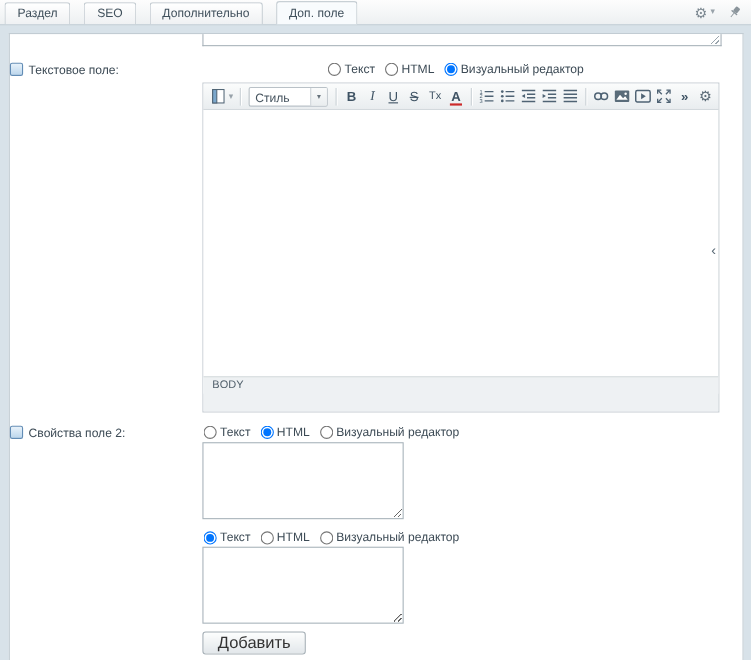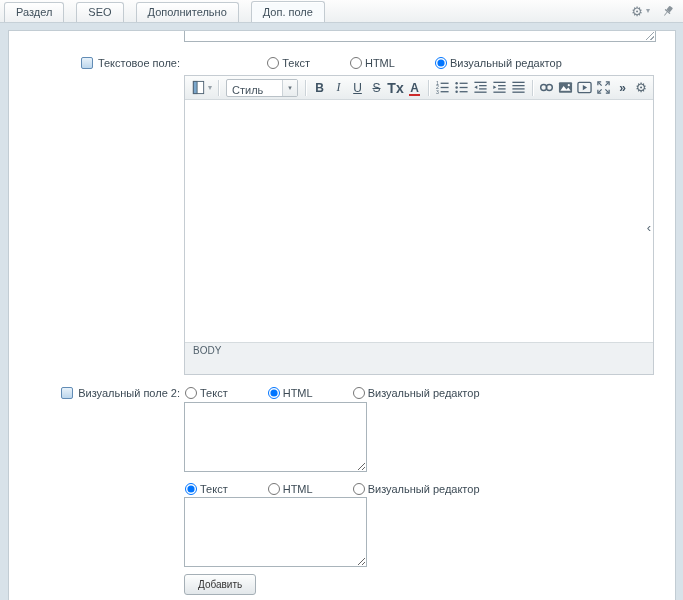--- a/index.html
+++ b/index.html
@@ -24,41 +24,41 @@
   
   .panel { position:absolute; left:8px; right:7px; top:30px; bottom:0;
            background:#fff; border:1px solid #c2ccd3; border-bottom:none; }
 
   .partial-textarea { position:absolute; left:175px; top:0; width:472px; height:11px;
            background:#fff; border:1px solid #a9b4bb; border-top:none; box-sizing:border-box; }
   .grip { position:absolute; right:1px; bottom:1px; width:9px; height:9px;
           background:repeating-linear-gradient(-45deg, transparent 0 2px, #9aa5ad 2px 3px);
           clip-path:polygon(100% 0,100% 100%,0 100%); }
 
-  .field-label { position:absolute; left:0; width:171px; text-align:right; white-space:nowrap; color:#3c4a55; }
+  .field-label { position:absolute; left:0; width:171px; text-align:left; white-space:nowrap; color:#3c4a55; }
   .field-icon { display:inline-block; width:10px; height:10px; border:1px solid #628cb5; border-radius:2px;
                 background:linear-gradient(#e8f2fa,#bcd6ec); vertical-align:-2px; margin-right:5px; }
 
-  .radio-row { position:absolute; display:flex; align-items:center;gap:31px; }
+  .radio-row { position:absolute; display:flex; align-items:center; }
   .radio-item { display:flex; align-items:center; margin-right:9px; cursor:pointer; }
   .radio-item input { width:12px; height:12px; margin:0 3px 0 0; }
   .radio-row.centered { left:175px; width:470px; justify-content:center; }
 
   
   .editor { position:absolute; left:175px; top:44px; width:470px; height:300px;
             border:1px solid #c5ccd2; box-sizing:border-box; background:#fff; }
   .toolbar { height:24px; background:linear-gradient(#fbfcfc,#e9edef); border-bottom:1px solid #d3d9dd;
              display:flex; align-items:center; padding:0 4px; box-sizing:border-box; }
   .tbtn { min-width:19px; height:19px; display:flex; align-items:center; justify-content:center;
           border-radius:2px; cursor:pointer; color:#3f5364; font-size:12px; position:relative; }
   .tbtn.bold { font-weight:bold; }
   .tbtn.italic { font-style:italic; font-family:"Liberation Serif",serif; }
   .tbtn.underline { text-decoration:underline; }
   .tbtn.strike { text-decoration:line-through; }
-  .tbtn.clearfmt { font-size:14px;font-weight:bold; }
+  .tbtn.clearfmt { font-size:10px; }
   .tbtn.fontcolor { font-weight:bold; }
   .tbtn.fontcolor::after { content:""; position:absolute; left:4px; right:4px; bottom:1px; height:2px; background:#cc2a2a; }
   .tbtn.more { font-size:12px; font-weight:bold; }
   .sep { width:1px; height:16px; background:#ccd3d8; box-shadow:1px 0 0 #fff; margin:0 4px; }
   .tpl-btn { display:flex; align-items:center; gap:2px; padding:0 2px; cursor:pointer; }
   .style-select { width:72px; height:18px; border:1px solid #b9c1c7; background:#fff; display:flex;
                   align-items:flex-end; margin:0 3px; cursor:pointer; border-radius:2px; box-sizing:border-box; }
   .style-select .lbl { flex:1; padding-left:5px; font-size:11px; color:#45535e; }
   .style-select .sc { width:14px; align-self:stretch; border-left:1px solid #ccd3d8; display:flex;
                       align-items:center; justify-content:center; font-size:7px; color:#66727b;
@@ -71,21 +71,21 @@
                 border-top:1px solid #d6dcdf; line-height:16px; padding-left:8px; font-size:10px;
                 color:#52616c; box-sizing:border-box; }
   .icon-svg { display:block; }
 
   
   textarea.plain { position:absolute; left:175px; width:183px; height:70px; border:1px solid #a9b4bb;
                    box-sizing:border-box; font-family:"Liberation Sans",sans-serif; font-size:11px;
                    padding:2px; resize:both; background:#fff; outline:none; }
   .add-btn { position:absolute; left:175px; top:543px; height:21px; padding:0 13px;
              border:1px solid #a5afb6; border-radius:3px; background:linear-gradient(#fdfefe,#e2e7ea);
-             font-size:10px; color:#333; cursor:pointer; font-family:"Liberation Sans",sans-serif; }
+             font-size:15px; color:#333; cursor:pointer; font-family:"Liberation Sans",sans-serif; }
 </style>
 </head>
 <body>
 
 <div class="page">
 
   <div class="tabbar">
     <div class="tab">Раздел</div>
     <div class="tab">SEO</div>
     <div class="tab">Дополнительно</div>
@@ -258,21 +258,21 @@
       <div class="edit-area">
         <span class="collapse-arrow">‹</span>
       </div>
 
       <div class="status-bar">
         <span>BODY</span>
       </div>
     </div>
 
     <div class="field-label" style="top:356px">
-      <span class="field-icon"></span><span>Визуальный поле 2:</span>
+      <span class="field-icon"></span><span>Свойства поле 2:</span>
     </div>
 
     <div class="radio-row" style="left:176px; top:356px">
       <label class="radio-item">
         <input type="radio" name="f2r1" style="">
         <span>Текст</span>
       </label>
       <label class="radio-item">
         <input type="radio" name="f2r1" checked="true" style="">
         <span>HTML</span>

